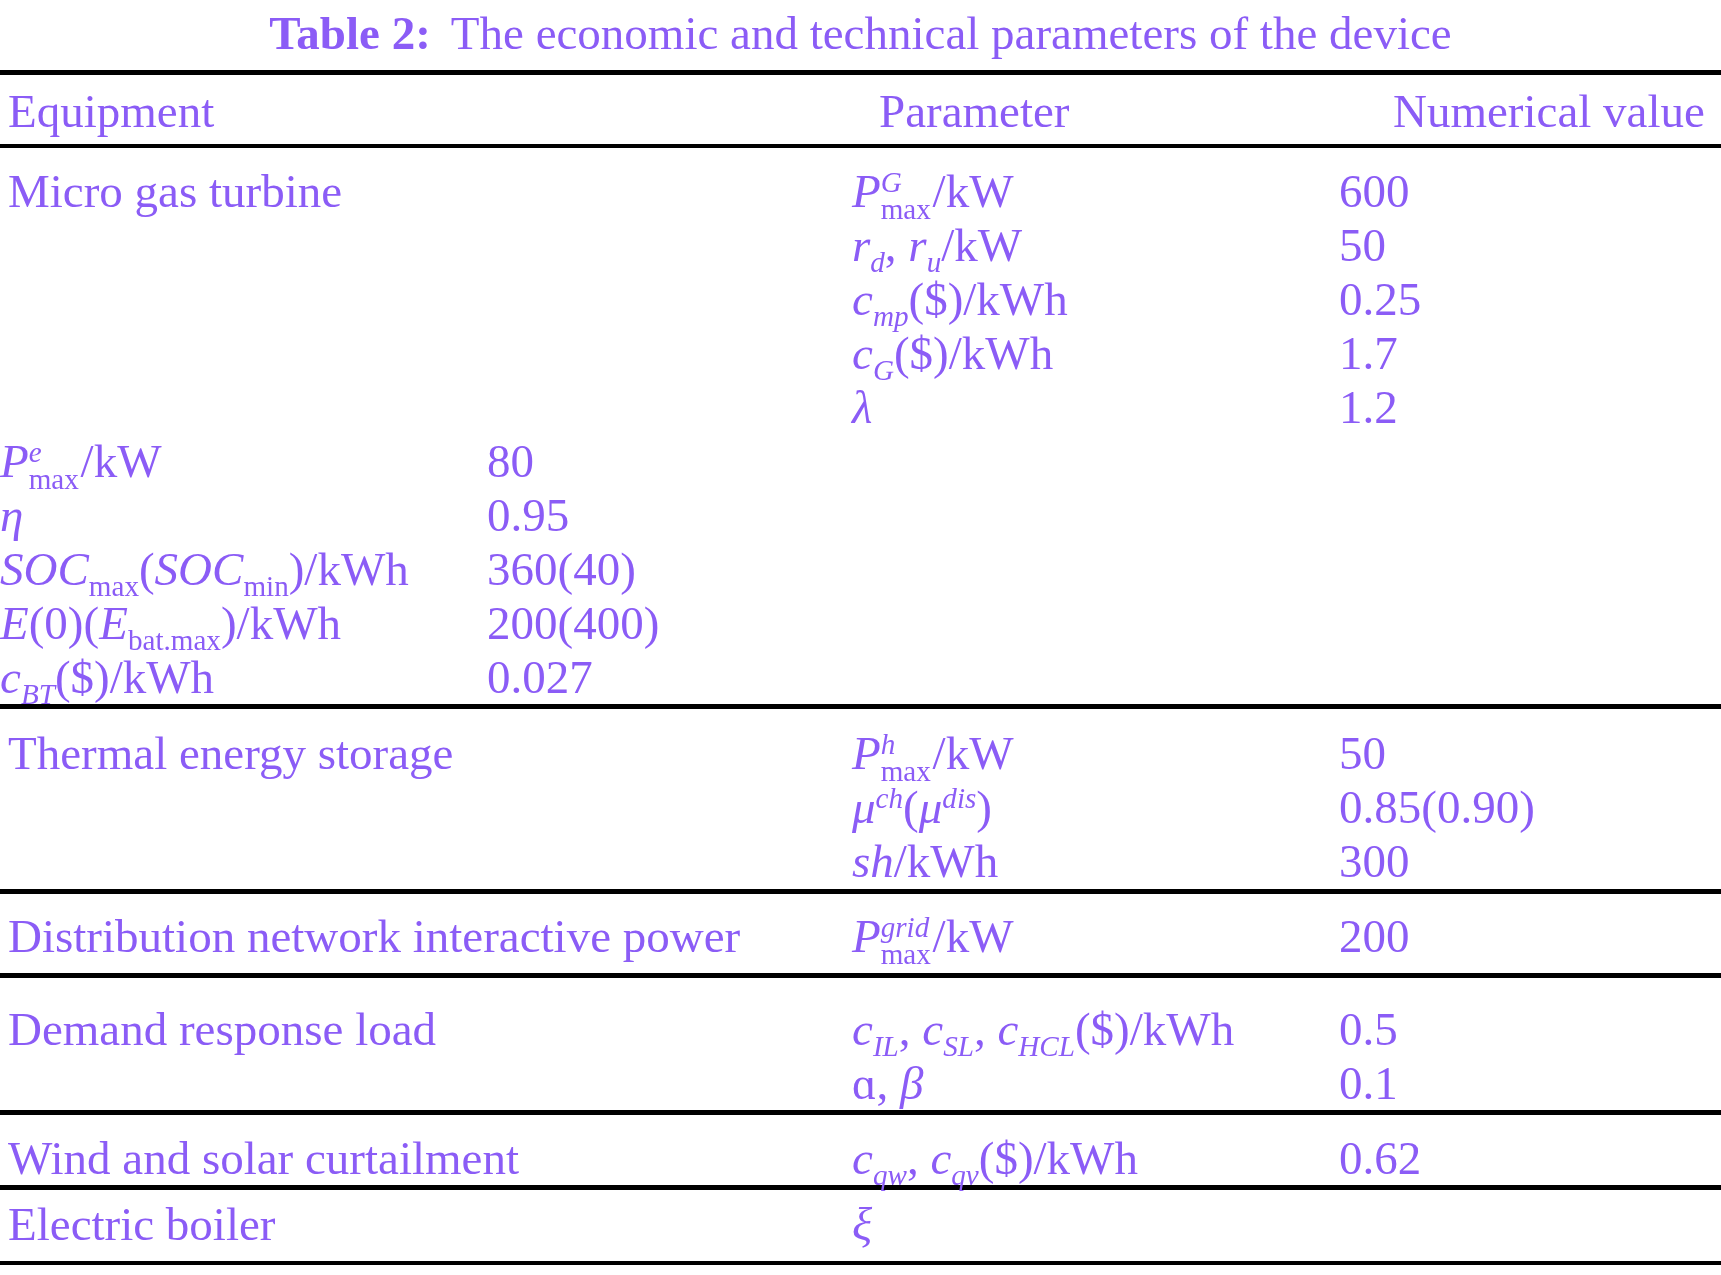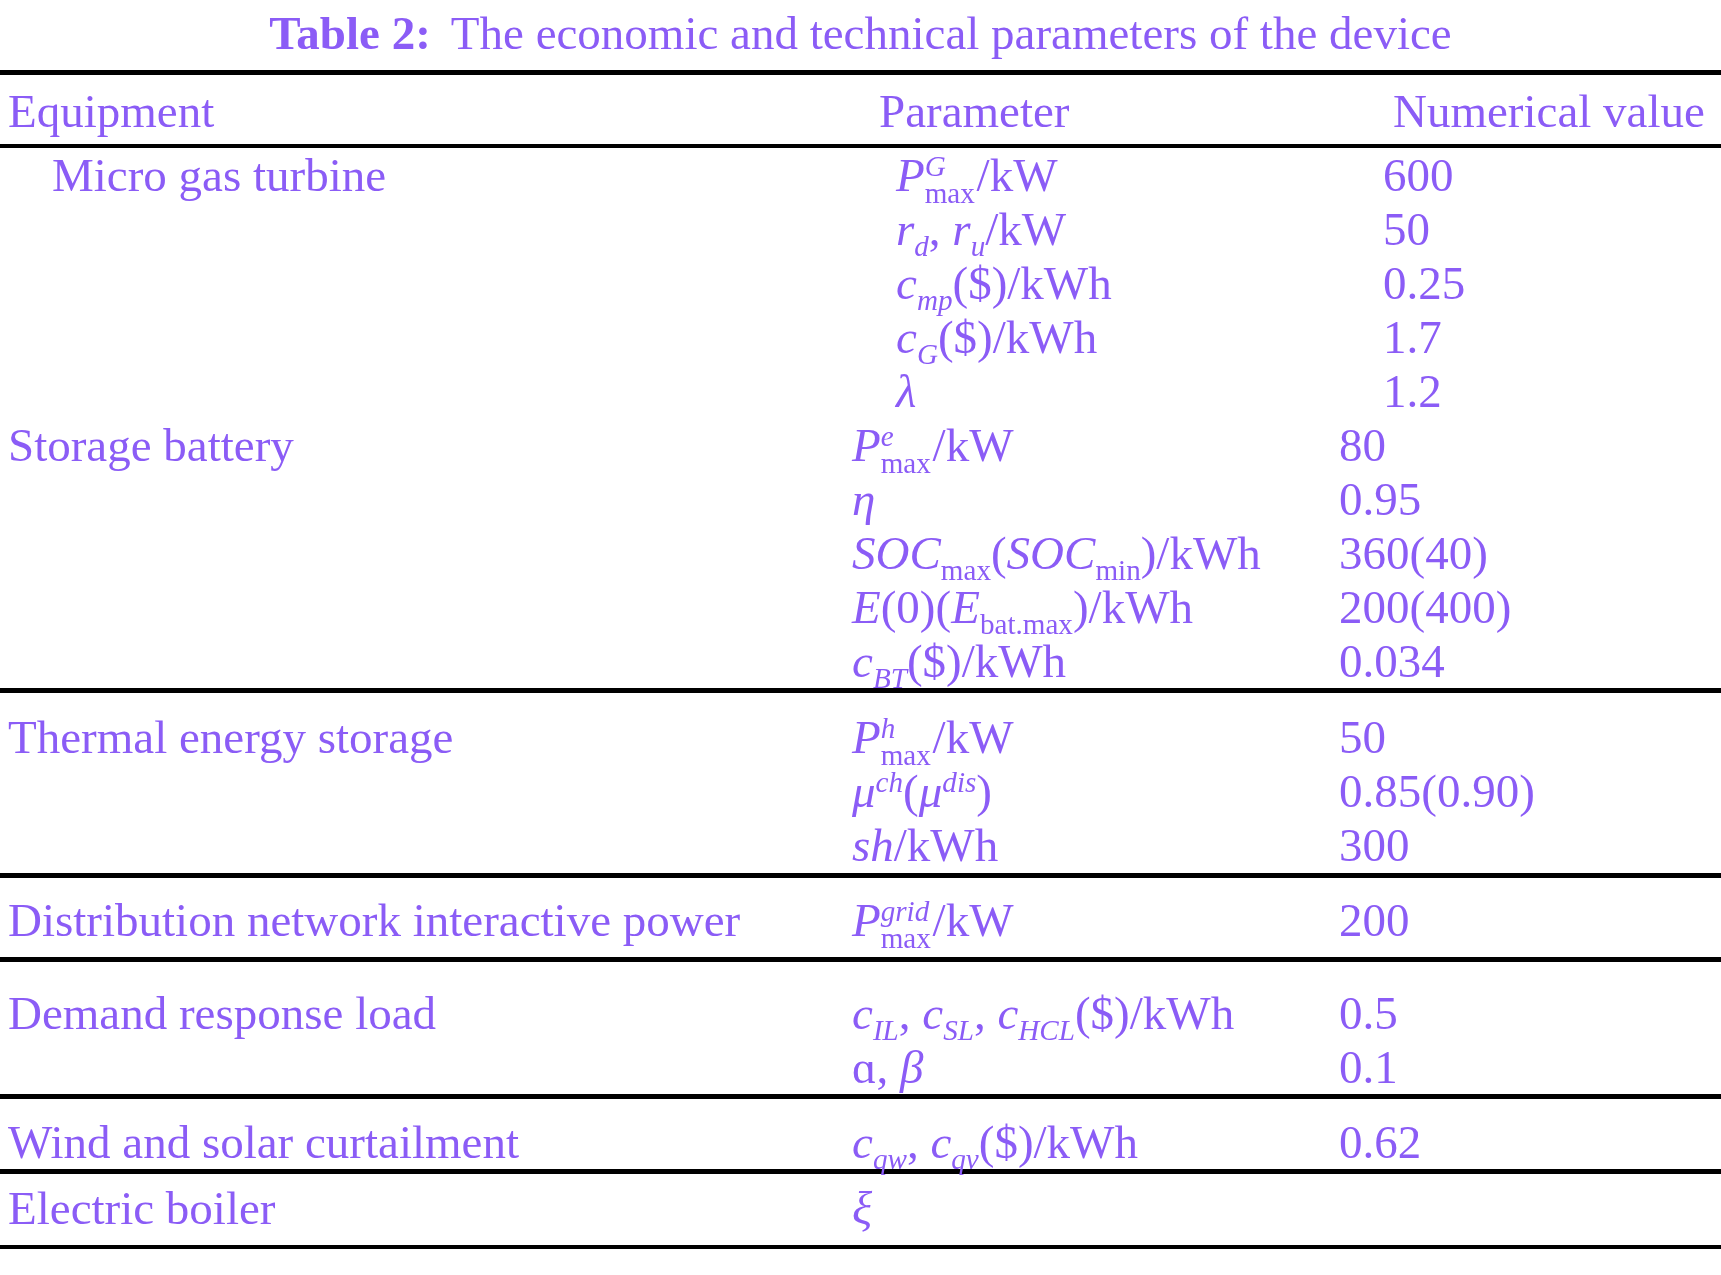--- a/index.html
+++ b/index.html
@@ -69,21 +69,21 @@
   }
   .section .row {
     display: flex;
     height: 54px;
     line-height: 54px;
   }
   .section .col-equipment {
     line-height: 54px;
   }
   
-  #table-body .section:nth-child(1) { padding-top: 0; margin-left: 44px; }
+  #table-body .section:nth-child(1) { padding-top: 16px; }
   #table-body .section:nth-child(2) { border-bottom: 5px solid #000; }
   #table-body .section:nth-child(3) { padding-top: 17px; padding-bottom: 1px; border-bottom: 5px solid #000; }
   #table-body .section:nth-child(4) { padding-top: 15px; padding-bottom: 10px; border-bottom: 5px solid #000; }
   #table-body .section:nth-child(5) { padding-top: 24px; border-bottom: 5px solid #000; }
   #table-body .section:nth-child(6) { padding-top: 16px; border-bottom: 5px solid #000; }
   #table-body .section:nth-child(7) { padding-top: 7px;  padding-bottom: 10px; border-bottom: 4px solid #000; align-items: center; }
   
   .col-param span { white-space: pre; }
   .seg-it  { font-style: italic; }
   .seg-rm  { font-style: normal; }
@@ -137,41 +137,40 @@
             <div class="col-param"><span class="seg-it">c</span><span class="seg-sub-it">G</span><span class="seg-rm">($)/kWh</span></div>
             <div class="col-value">1.7</div>
           </div>
           <div class="row">
             <div class="col-param"><span class="seg-it">λ</span></div>
             <div class="col-value">1.2</div>
           </div>
         </div>
       </div>
       <div class="section">
-        <div class="col-equipment">Storage battery</div>
         <div class="rows">
           <div class="row">
             <div class="col-param"><span class="seg-it">P</span><span class="stack"><span class="s-sup">e</span><span class="s-sub">max</span></span><span class="seg-rm">/kW</span></div>
             <div class="col-value">80</div>
           </div>
           <div class="row">
             <div class="col-param"><span class="seg-it">η</span></div>
             <div class="col-value">0.95</div>
           </div>
           <div class="row">
             <div class="col-param"><span class="seg-it">SOC</span><span class="seg-sub-rm">max</span><span class="seg-rm">(</span><span class="seg-it">SOC</span><span class="seg-sub-rm">min</span><span class="seg-rm">)/kWh</span></div>
             <div class="col-value">360(40)</div>
           </div>
           <div class="row">
             <div class="col-param"><span class="seg-it">E</span><span class="seg-rm">(0)(</span><span class="seg-it">E</span><span class="seg-sub-rm">bat.max</span><span class="seg-rm">)/kWh</span></div>
             <div class="col-value">200(400)</div>
           </div>
           <div class="row">
             <div class="col-param"><span class="seg-it">c</span><span class="seg-sub-it">BT</span><span class="seg-rm">($)/kWh</span></div>
-            <div class="col-value">0.034</div>
+            <div class="col-value">0.027</div>
           </div>
         </div>
       </div>
       <div class="section">
         <div class="col-equipment">Thermal energy storage</div>
         <div class="rows">
           <div class="row">
             <div class="col-param"><span class="seg-it">P</span><span class="stack"><span class="s-sup">h</span><span class="s-sub">max</span></span><span class="seg-rm">/kW</span></div>
             <div class="col-value">50</div>
           </div>

